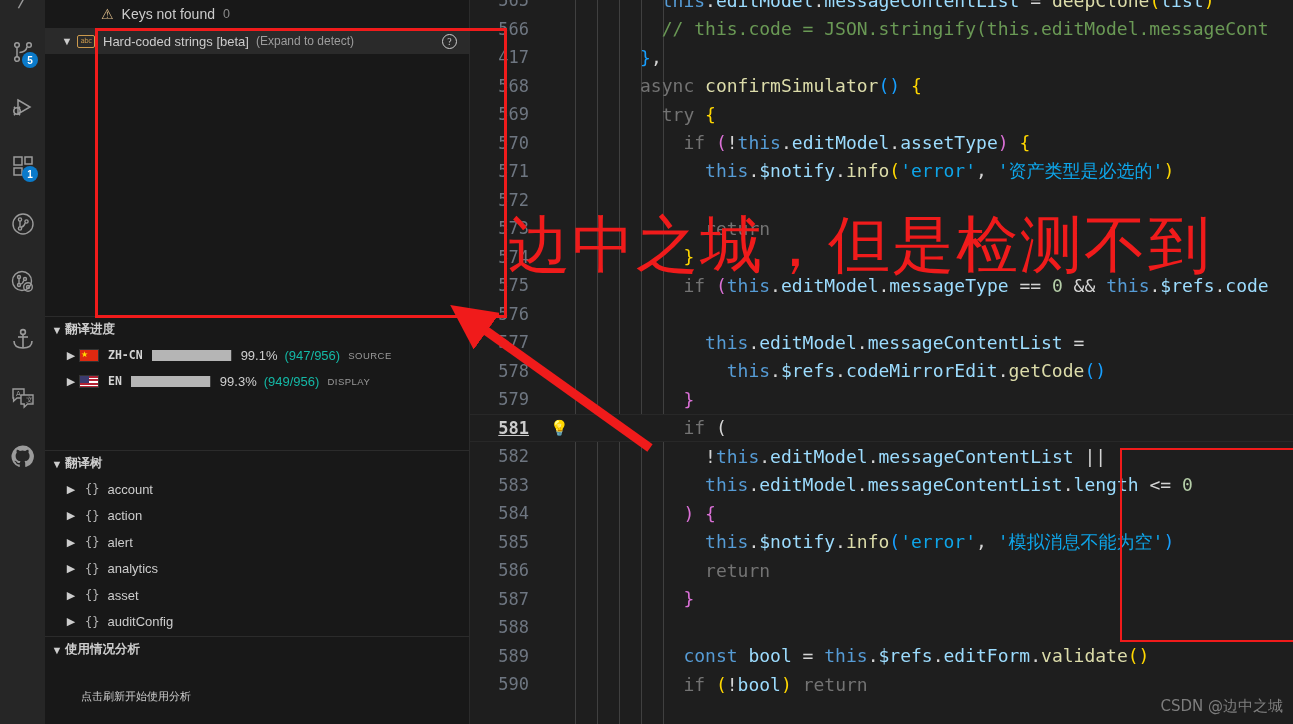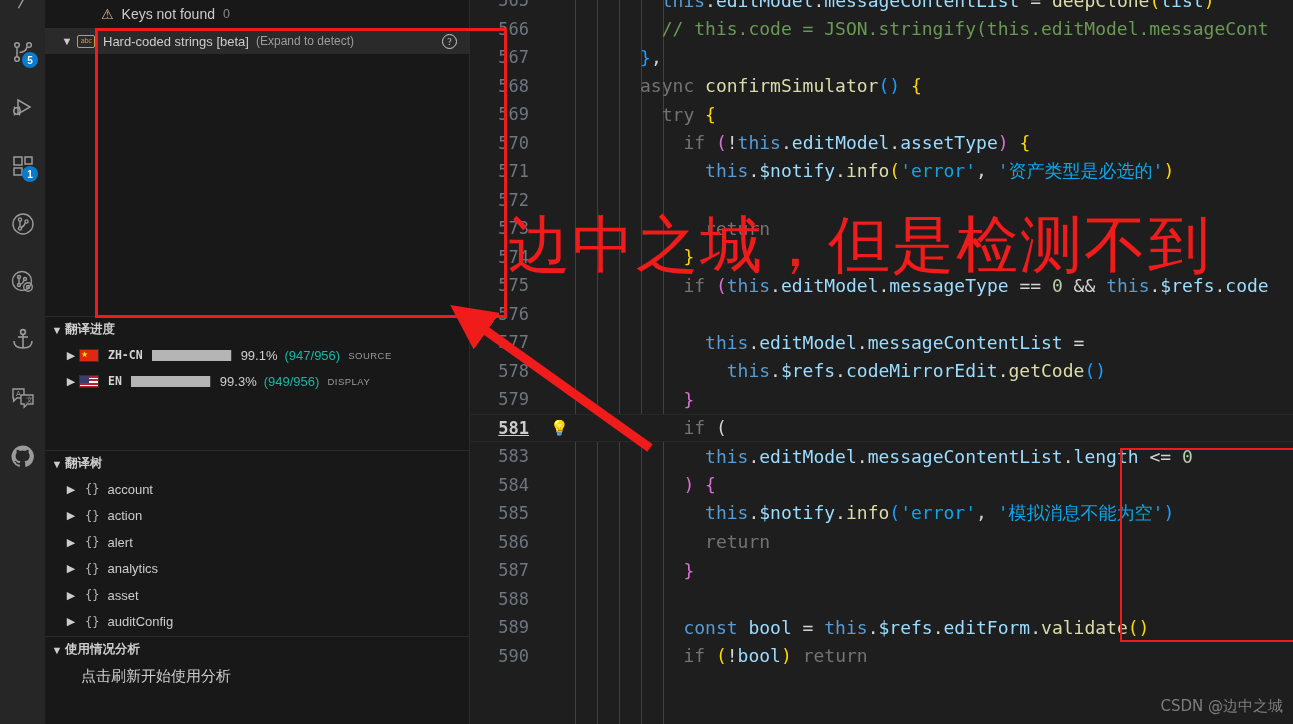--- a/index.html
+++ b/index.html
@@ -172,22 +172,22 @@
     display: flex; align-items: center;
     font-size: 13px; color: #cccccc;
     padding-left: 18px;
   }
   .braces {
     color: #b5b5b5; font-family: "DejaVu Sans Mono", monospace;
     font-size: 12px; margin-right: 8px; margin-left: 6px;
   }
   .usage-text {
     padding-left: 36px;
-    font-size: 15px; color: #cccccc;
-    height: 28px; display: flex; align-items: center;
+    font-size: 11px; color: #cccccc;
+    height: 28px; display: flex; align-items: center; margin-top: 20px;
   }
 
   
   .red-box-sidebar {
     position: absolute;
     left: 50px; top: 28px;
     width: 412px; height: 290px;
     border: 3px solid #f01b1b;
     pointer-events: none;
     z-index: 40;
@@ -483,34 +483,35 @@
       <span class="ig" style="left:0px;"></span>
       <span class="ig" style="left:22px;"></span>
       <span class="ig" style="left:44px;"></span>
       <span class="ig" style="left:66px;"></span>
       <span class="ig" style="left:88px;"></span>
     </div>
 
     <div class="code-area" id="code-area" style="top:-14px;">
         <div class="line"><span class="ln">565</span><span class="glyph"></span><span class="code-text"><span class="t-plain">        </span><span class="t-kw2">this</span><span class="t-plain">.</span><span class="t-var">editModel</span><span class="t-plain">.</span><span class="t-var">messageContentList</span><span class="t-plain"> = </span><span class="t-fn">deepClone</span><span class="t-pun">(</span><span class="t-var">list</span><span class="t-pun">)</span></span></div>
         <div class="line"><span class="ln">566</span><span class="glyph"></span><span class="code-text"><span class="t-com">        // this.code = JSON.stringify(this.editModel.messageCont</span></span></div>
-        <div class="line"><span class="ln">567</span><span class="glyph"></span><span class="code-text"><span class="t-plain">      </span><span class="t-pun3">}</span><span class="t-plain">,</span></span></div>
+        <div class="line"><span class="ln">417</span><span class="glyph"></span><span class="code-text"><span class="t-plain">      </span><span class="t-pun3">}</span><span class="t-plain">,</span></span></div>
         <div class="line"><span class="ln">568</span><span class="glyph"></span><span class="code-text"><span class="t-plain">      </span><span class="t-kw">async </span><span class="t-fn">confirmSimulator</span><span class="t-pun3">(</span><span class="t-pun3">)</span><span class="t-plain"> </span><span class="t-pun">{</span></span></div>
         <div class="line"><span class="ln">569</span><span class="glyph"></span><span class="code-text"><span class="t-plain">        </span><span class="t-kw">try</span><span class="t-plain"> </span><span class="t-pun">{</span></span></div>
         <div class="line"><span class="ln">570</span><span class="glyph"></span><span class="code-text"><span class="t-plain">          </span><span class="t-kw">if</span><span class="t-plain"> </span><span class="t-pun2">(</span><span class="t-plain">!</span><span class="t-kw2">this</span><span class="t-plain">.</span><span class="t-var">editModel</span><span class="t-plain">.</span><span class="t-var">assetType</span><span class="t-pun2">)</span><span class="t-plain"> </span><span class="t-pun">{</span></span></div>
         <div class="line"><span class="ln">571</span><span class="glyph"></span><span class="code-text"><span class="t-plain">            </span><span class="t-kw2">this</span><span class="t-plain">.</span><span class="t-var">$notify</span><span class="t-plain">.</span><span class="t-fn">info</span><span class="t-pun">(</span><span class="t-str">'error'</span><span class="t-plain">, </span><span class="t-str">'资产类型是必选的'</span><span class="t-pun">)</span></span></div>
         <div class="line"><span class="ln">572</span><span class="glyph"></span><span class="code-text"></span></div>
         <div class="line"><span class="ln">573</span><span class="glyph"></span><span class="code-text"><span class="t-plain">            </span><span class="t-kw">return</span></span></div>
         <div class="line"><span class="ln">574</span><span class="glyph"></span><span class="code-text"><span class="t-plain">          </span><span class="t-pun">}</span></span></div>
         <div class="line"><span class="ln">575</span><span class="glyph"></span><span class="code-text"><span class="t-plain">          </span><span class="t-kw">if</span><span class="t-plain"> </span><span class="t-pun2">(</span><span class="t-kw2">this</span><span class="t-plain">.</span><span class="t-var">editModel</span><span class="t-plain">.</span><span class="t-var">messageType</span><span class="t-plain"> == </span><span class="t-num">0</span><span class="t-plain"> &amp;&amp; </span><span class="t-kw2">this</span><span class="t-plain">.</span><span class="t-var">$refs</span><span class="t-plain">.</span><span class="t-var">code</span></span></div>
         <div class="line"><span class="ln">576</span><span class="glyph"></span></div>
         <div class="line"><span class="ln">577</span><span class="glyph"></span><span class="code-text"><span class="t-plain">            </span><span class="t-kw2">this</span><span class="t-plain">.</span><span class="t-var">editModel</span><span class="t-plain">.</span><span class="t-var">messageContentList</span><span class="t-plain"> =</span></span></div>
         <div class="line"><span class="ln">578</span><span class="glyph"></span><span class="code-text"><span class="t-plain">              </span><span class="t-kw2">this</span><span class="t-plain">.</span><span class="t-var">$refs</span><span class="t-plain">.</span><span class="t-var">codeMirrorEdit</span><span class="t-plain">.</span><span class="t-fn">getCode</span><span class="t-pun3">(</span><span class="t-pun3">)</span></span></div>
         <div class="line"><span class="ln">579</span><span class="glyph"></span><span class="code-text"><span class="t-plain">          </span><span class="t-pun2">}</span></span></div>
         <div class="line cur"><span class="ln">581</span><span class="glyph"><span class="bulb">💡</span></span><span class="code-text"><span class="t-plain">          </span><span class="t-kw">if</span><span class="t-plain"> </span><span class="t-plain">(</span></span></div>
+        <div class="line"><span class="ln">582</span><span class="glyph"></span><span class="code-text"><span class="t-plain">            </span><span class="t-plain">!</span><span class="t-kw2">this</span><span class="t-plain">.</span><span class="t-var">editModel</span><span class="t-plain">.</span><span class="t-var">messageContentList</span><span class="t-plain"> ||</span></span></div>
         <div class="line"><span class="ln">583</span><span class="glyph"></span><span class="code-text"><span class="t-plain">            </span><span class="t-kw2">this</span><span class="t-plain">.</span><span class="t-var">editModel</span><span class="t-plain">.</span><span class="t-var">messageContentList</span><span class="t-plain">.</span><span class="t-var">length</span><span class="t-plain"> &lt;= </span><span class="t-num">0</span></span></div>
         <div class="line"><span class="ln">584</span><span class="glyph"></span><span class="code-text"><span class="t-plain">          </span><span class="t-pun2">)</span><span class="t-plain"> </span><span class="t-pun2">{</span></span></div>
         <div class="line"><span class="ln">585</span><span class="glyph"></span><span class="code-text"><span class="t-plain">            </span><span class="t-kw2">this</span><span class="t-plain">.</span><span class="t-var">$notify</span><span class="t-plain">.</span><span class="t-fn">info</span><span class="t-pun3">(</span><span class="t-str">'error'</span><span class="t-plain">, </span><span class="t-str">'模拟消息不能为空'</span><span class="t-pun3">)</span></span></div>
         <div class="line"><span class="ln">586</span><span class="glyph"></span><span class="code-text"><span class="t-plain">            </span><span class="t-kw">return</span></span></div>
         <div class="line"><span class="ln">587</span><span class="glyph"></span><span class="code-text"><span class="t-plain">          </span><span class="t-pun2">}</span></span></div>
         <div class="line"><span class="ln">588</span><span class="glyph"></span><span class="code-text"></span></div>
         <div class="line"><span class="ln">589</span><span class="glyph"></span><span class="code-text"><span class="t-plain">          </span><span class="t-kw2">const </span><span class="t-var">bool</span><span class="t-plain"> = </span><span class="t-kw2">this</span><span class="t-plain">.</span><span class="t-var">$refs</span><span class="t-plain">.</span><span class="t-var">editForm</span><span class="t-plain">.</span><span class="t-fn">validate</span><span class="t-pun">(</span><span class="t-pun">)</span></span></div>
         <div class="line"><span class="ln">590</span><span class="glyph"></span><span class="code-text"><span class="t-plain">          </span><span class="t-kw">if</span><span class="t-plain"> </span><span class="t-pun">(</span><span class="t-plain">!</span><span class="t-var">bool</span><span class="t-pun">)</span><span class="t-plain"> </span><span class="t-kw">return</span></span></div>
       </div>
 

